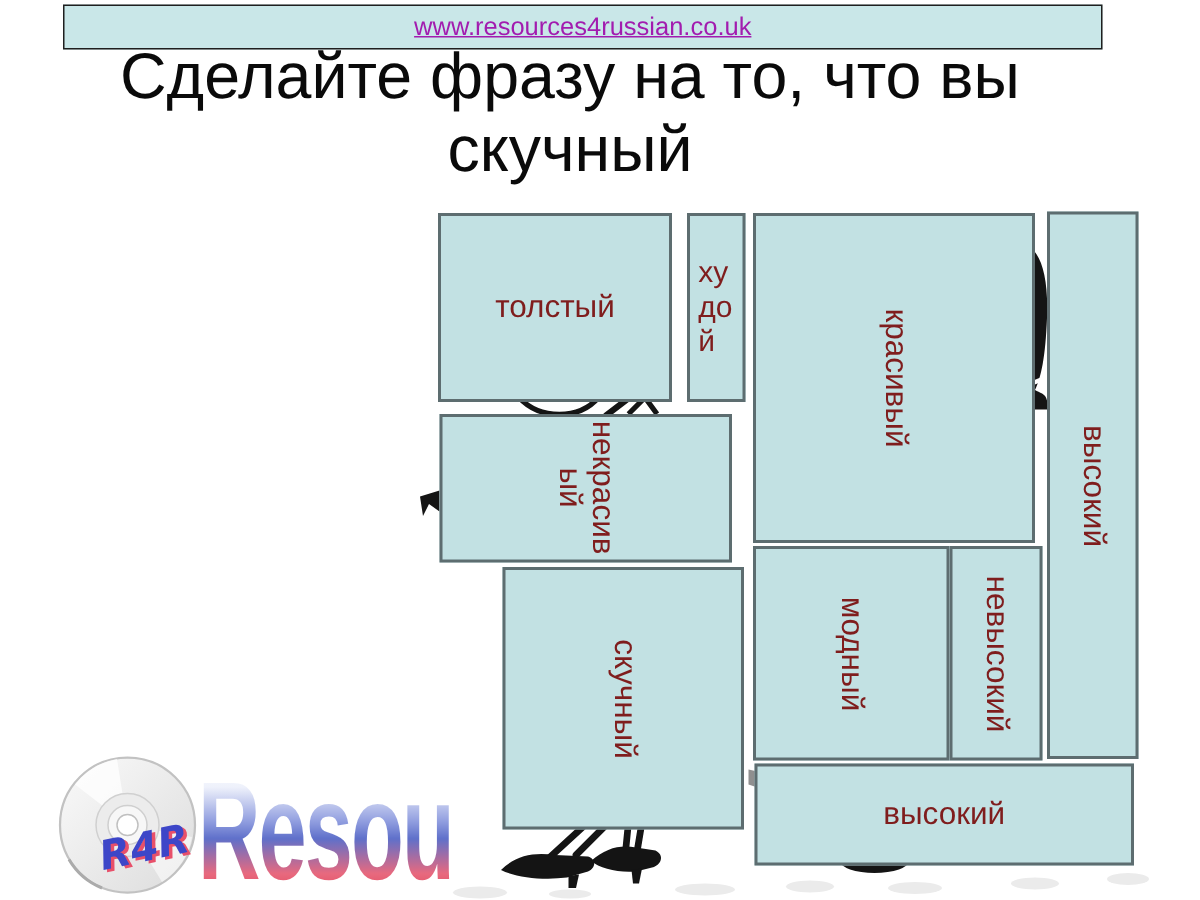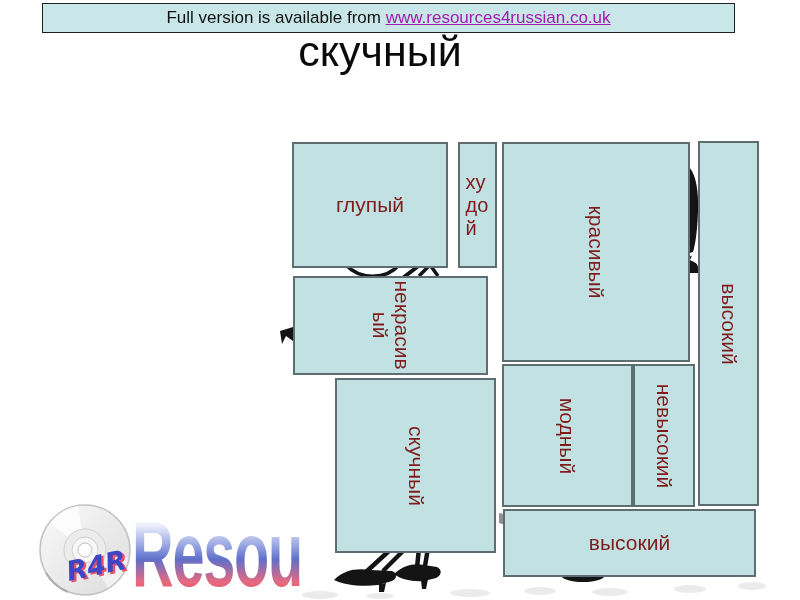--- a/index.html
+++ b/index.html
@@ -89,28 +89,29 @@
       <ellipse cx="320" cy="595" rx="18" ry="4"></ellipse>
       <ellipse cx="380" cy="596" rx="14" ry="3"></ellipse>
       <ellipse cx="470" cy="593" rx="20" ry="4"></ellipse>
       <ellipse cx="540" cy="591" rx="16" ry="4"></ellipse>
       <ellipse cx="610" cy="592" rx="18" ry="4"></ellipse>
       <ellipse cx="690" cy="589" rx="16" ry="4"></ellipse>
       <ellipse cx="752" cy="586" rx="14" ry="4"></ellipse>
     </g>
   </svg>
 
-  <div id="banner"><span>Full version is available from </span><a href="#">www.resources4russian.co.uk</a></div>
+  <div id="banner"><a href="#">www.resources4russian.co.uk</a></div>
 
   <div id="title">
+    <div>Сделайте фразу на то, что вы</div>
     <div>скучный</div>
   </div>
 
   <div class="wbox" id="b-tolsty">
-    <span>глупый</span>
+    <span>толстый</span>
   </div>
   <div class="wbox" id="b-khudoy">
     <span class="wrapcol">худой</span>
   </div>
   <div class="wbox" id="b-krasivy">
     <span class="rot">красивый</span>
   </div>
   <div class="wbox" id="b-vysoky">
     <span class="rot">высокий</span>
   </div>

